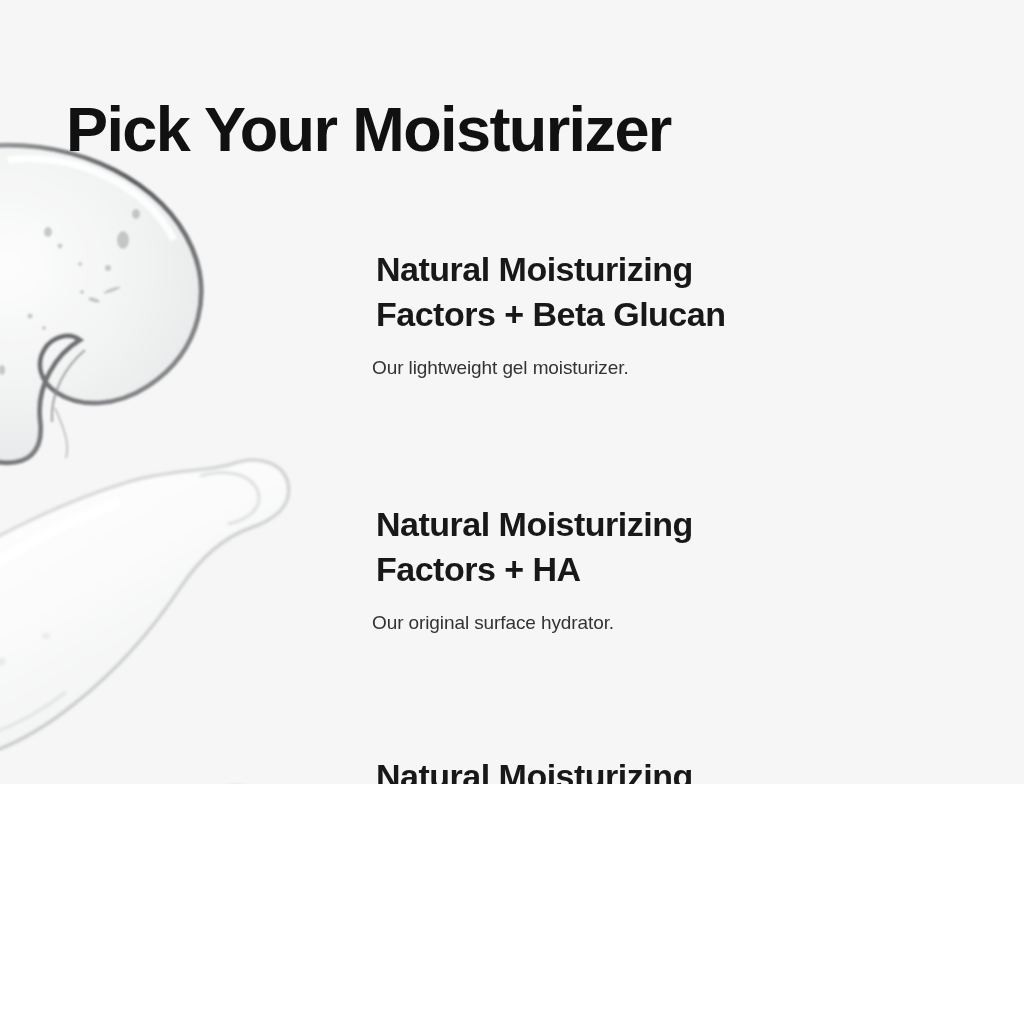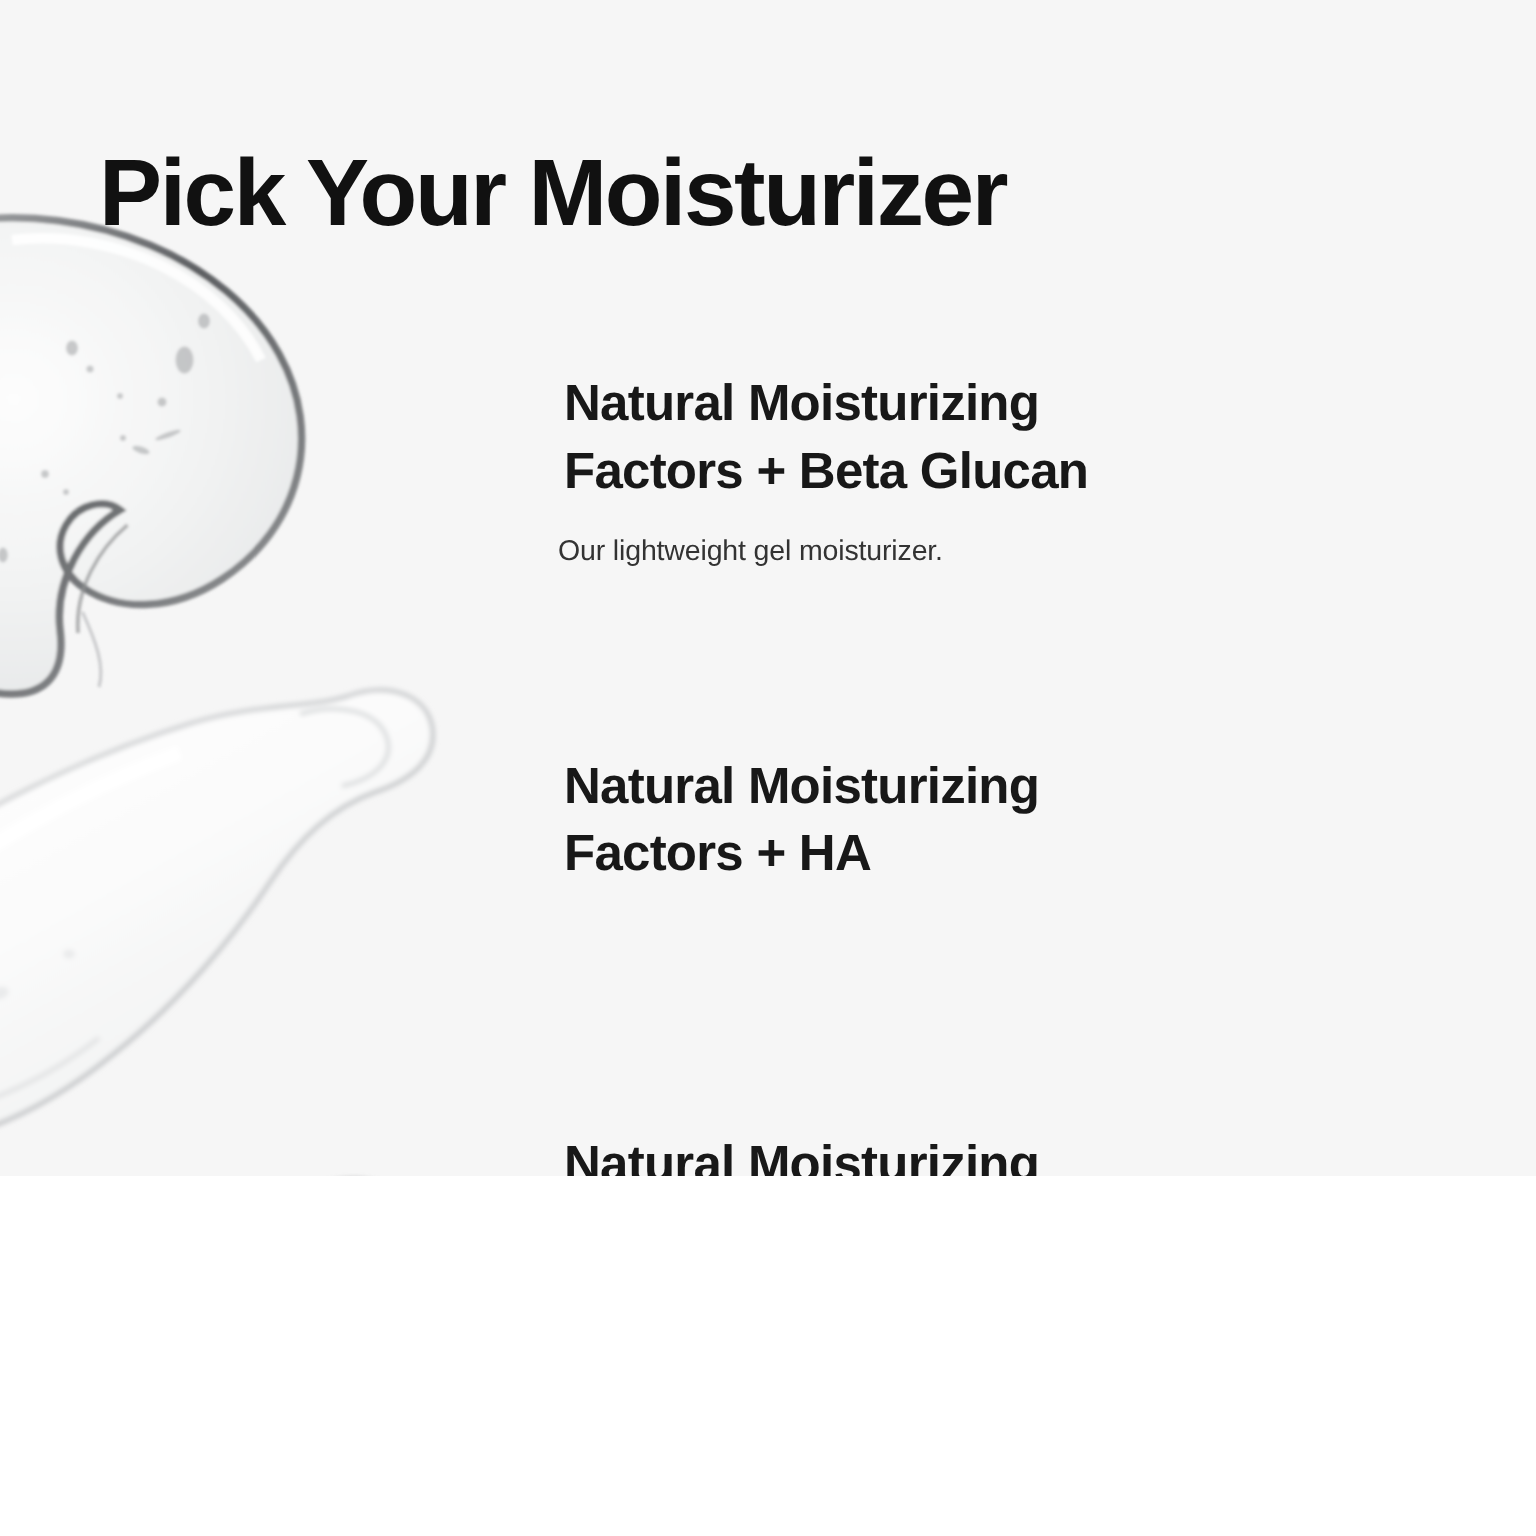--- a/index.html
+++ b/index.html
@@ -246,20 +246,21 @@
 
   <div class="item-text" id="item-0">
     <h2 class="item-heading">Natural Moisturizing
 Factors + Beta Glucan</h2>
     <p class="item-sub">Our lightweight gel moisturizer.</p>
   </div>
 
   <div class="item-text" id="item-1">
     <h2 class="item-heading">Natural Moisturizing
 Factors + HA</h2>
+    <p class="item-sub">Our original surface hydrator.</p>
   </div>
 
   <div class="item-text" id="item-2">
     <h2 class="item-heading">Natural Moisturizing
 Factors + PhytoCeramides</h2>
   </div>
 
 </div>
 
 </body></html>

